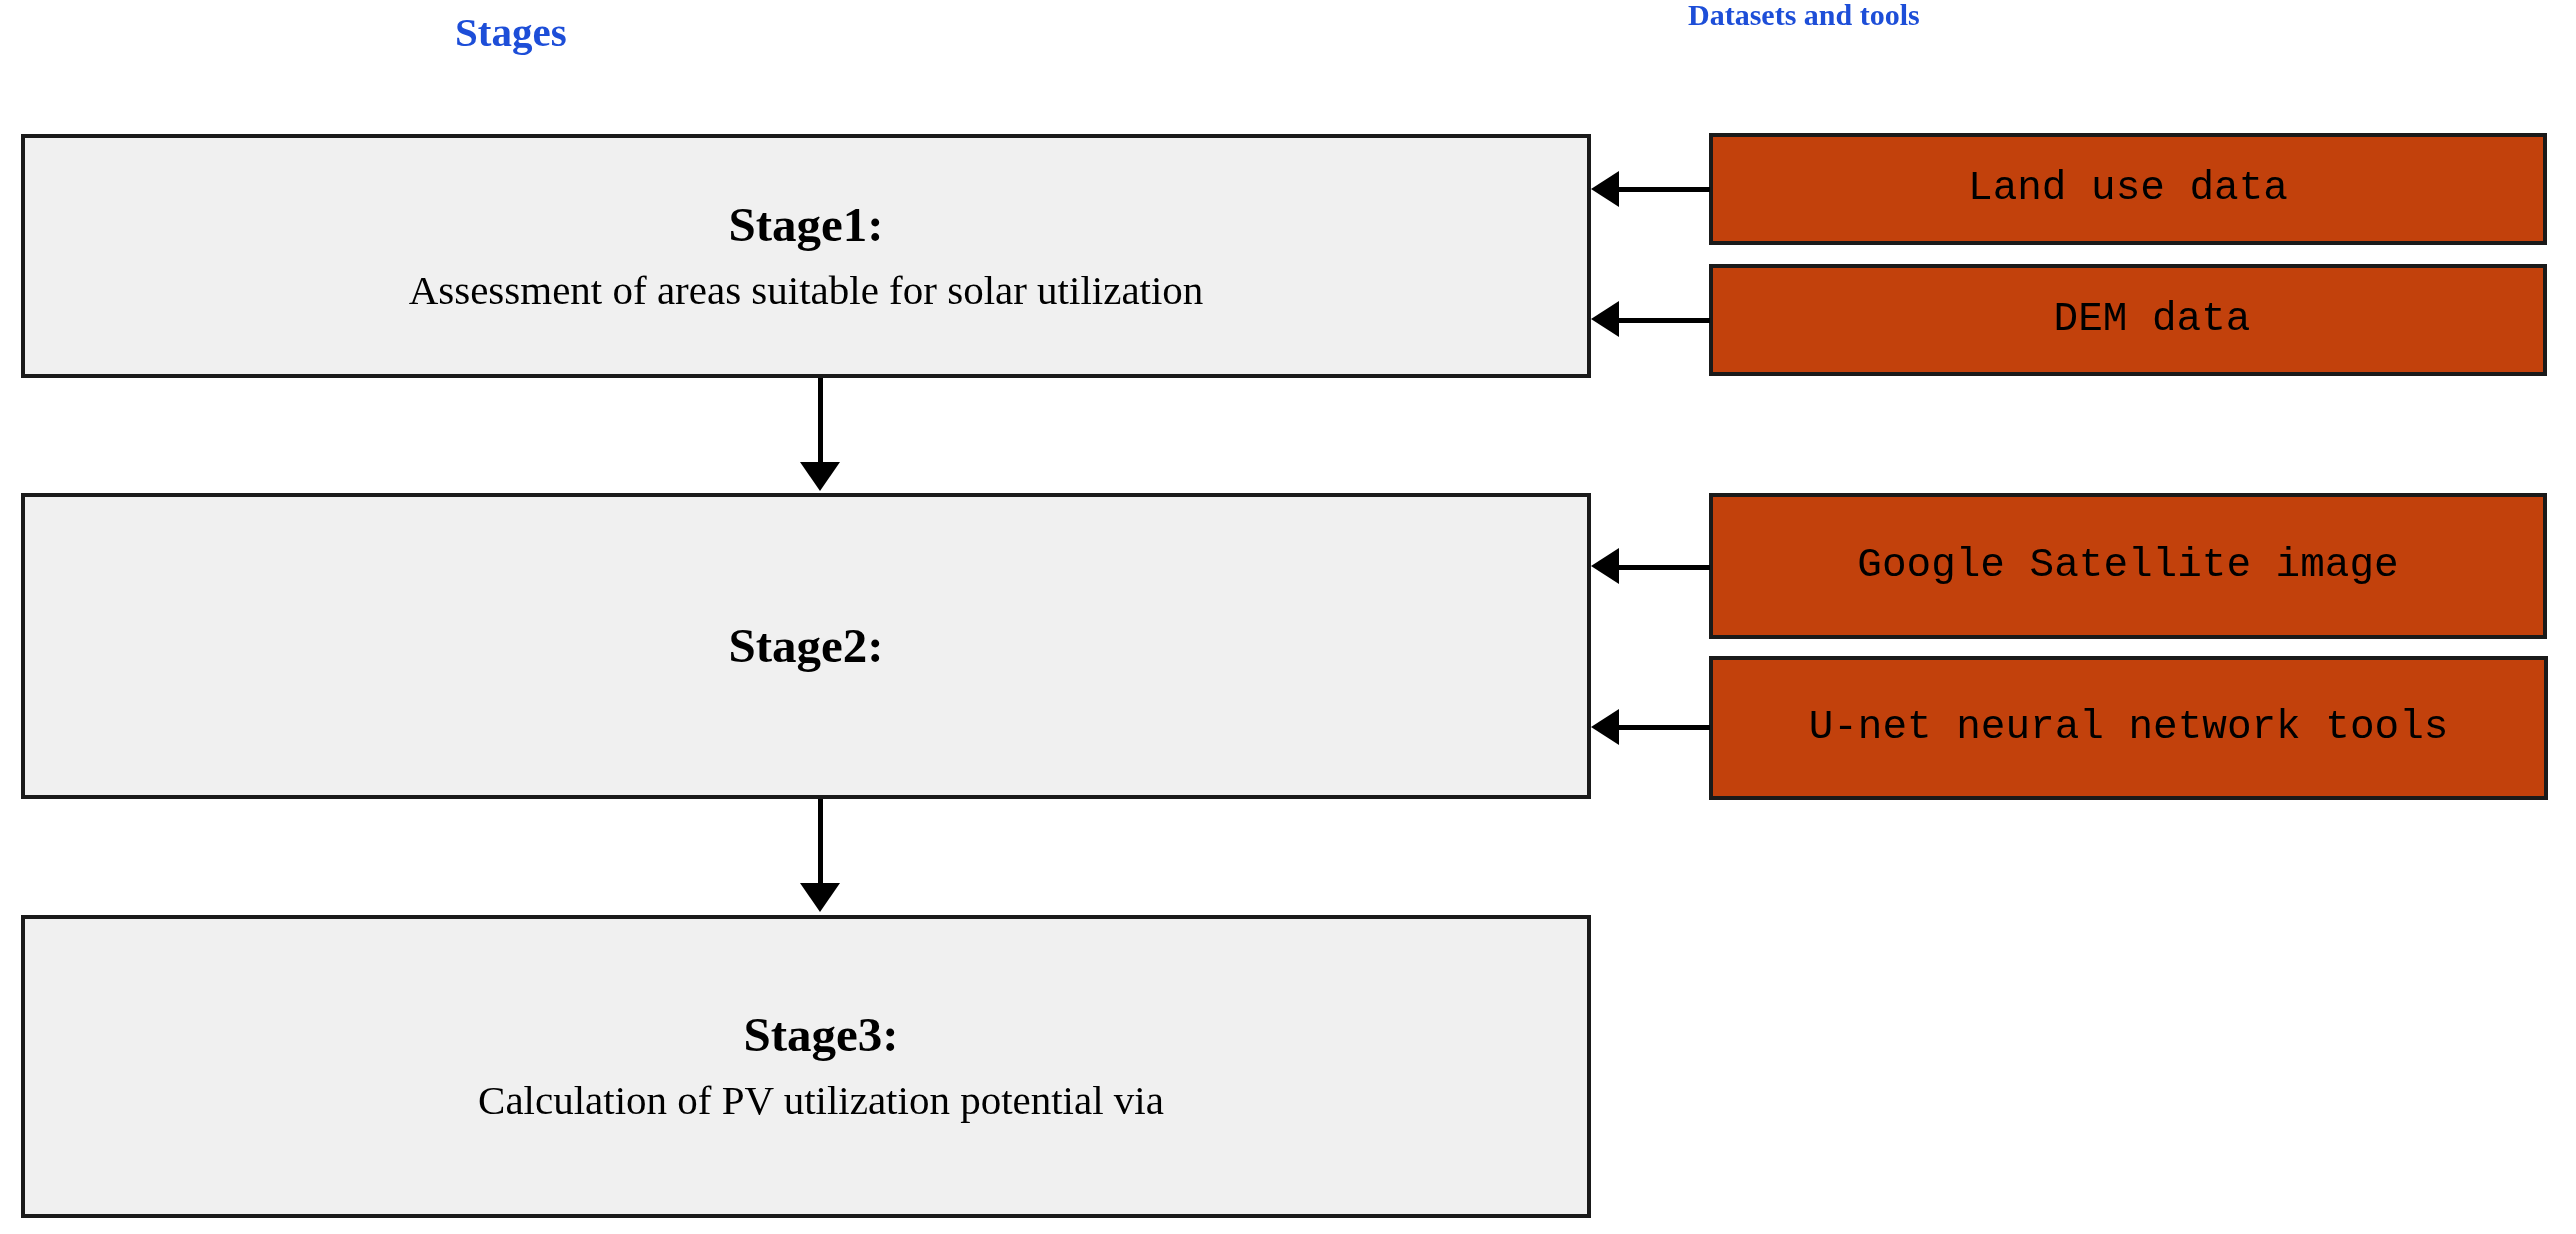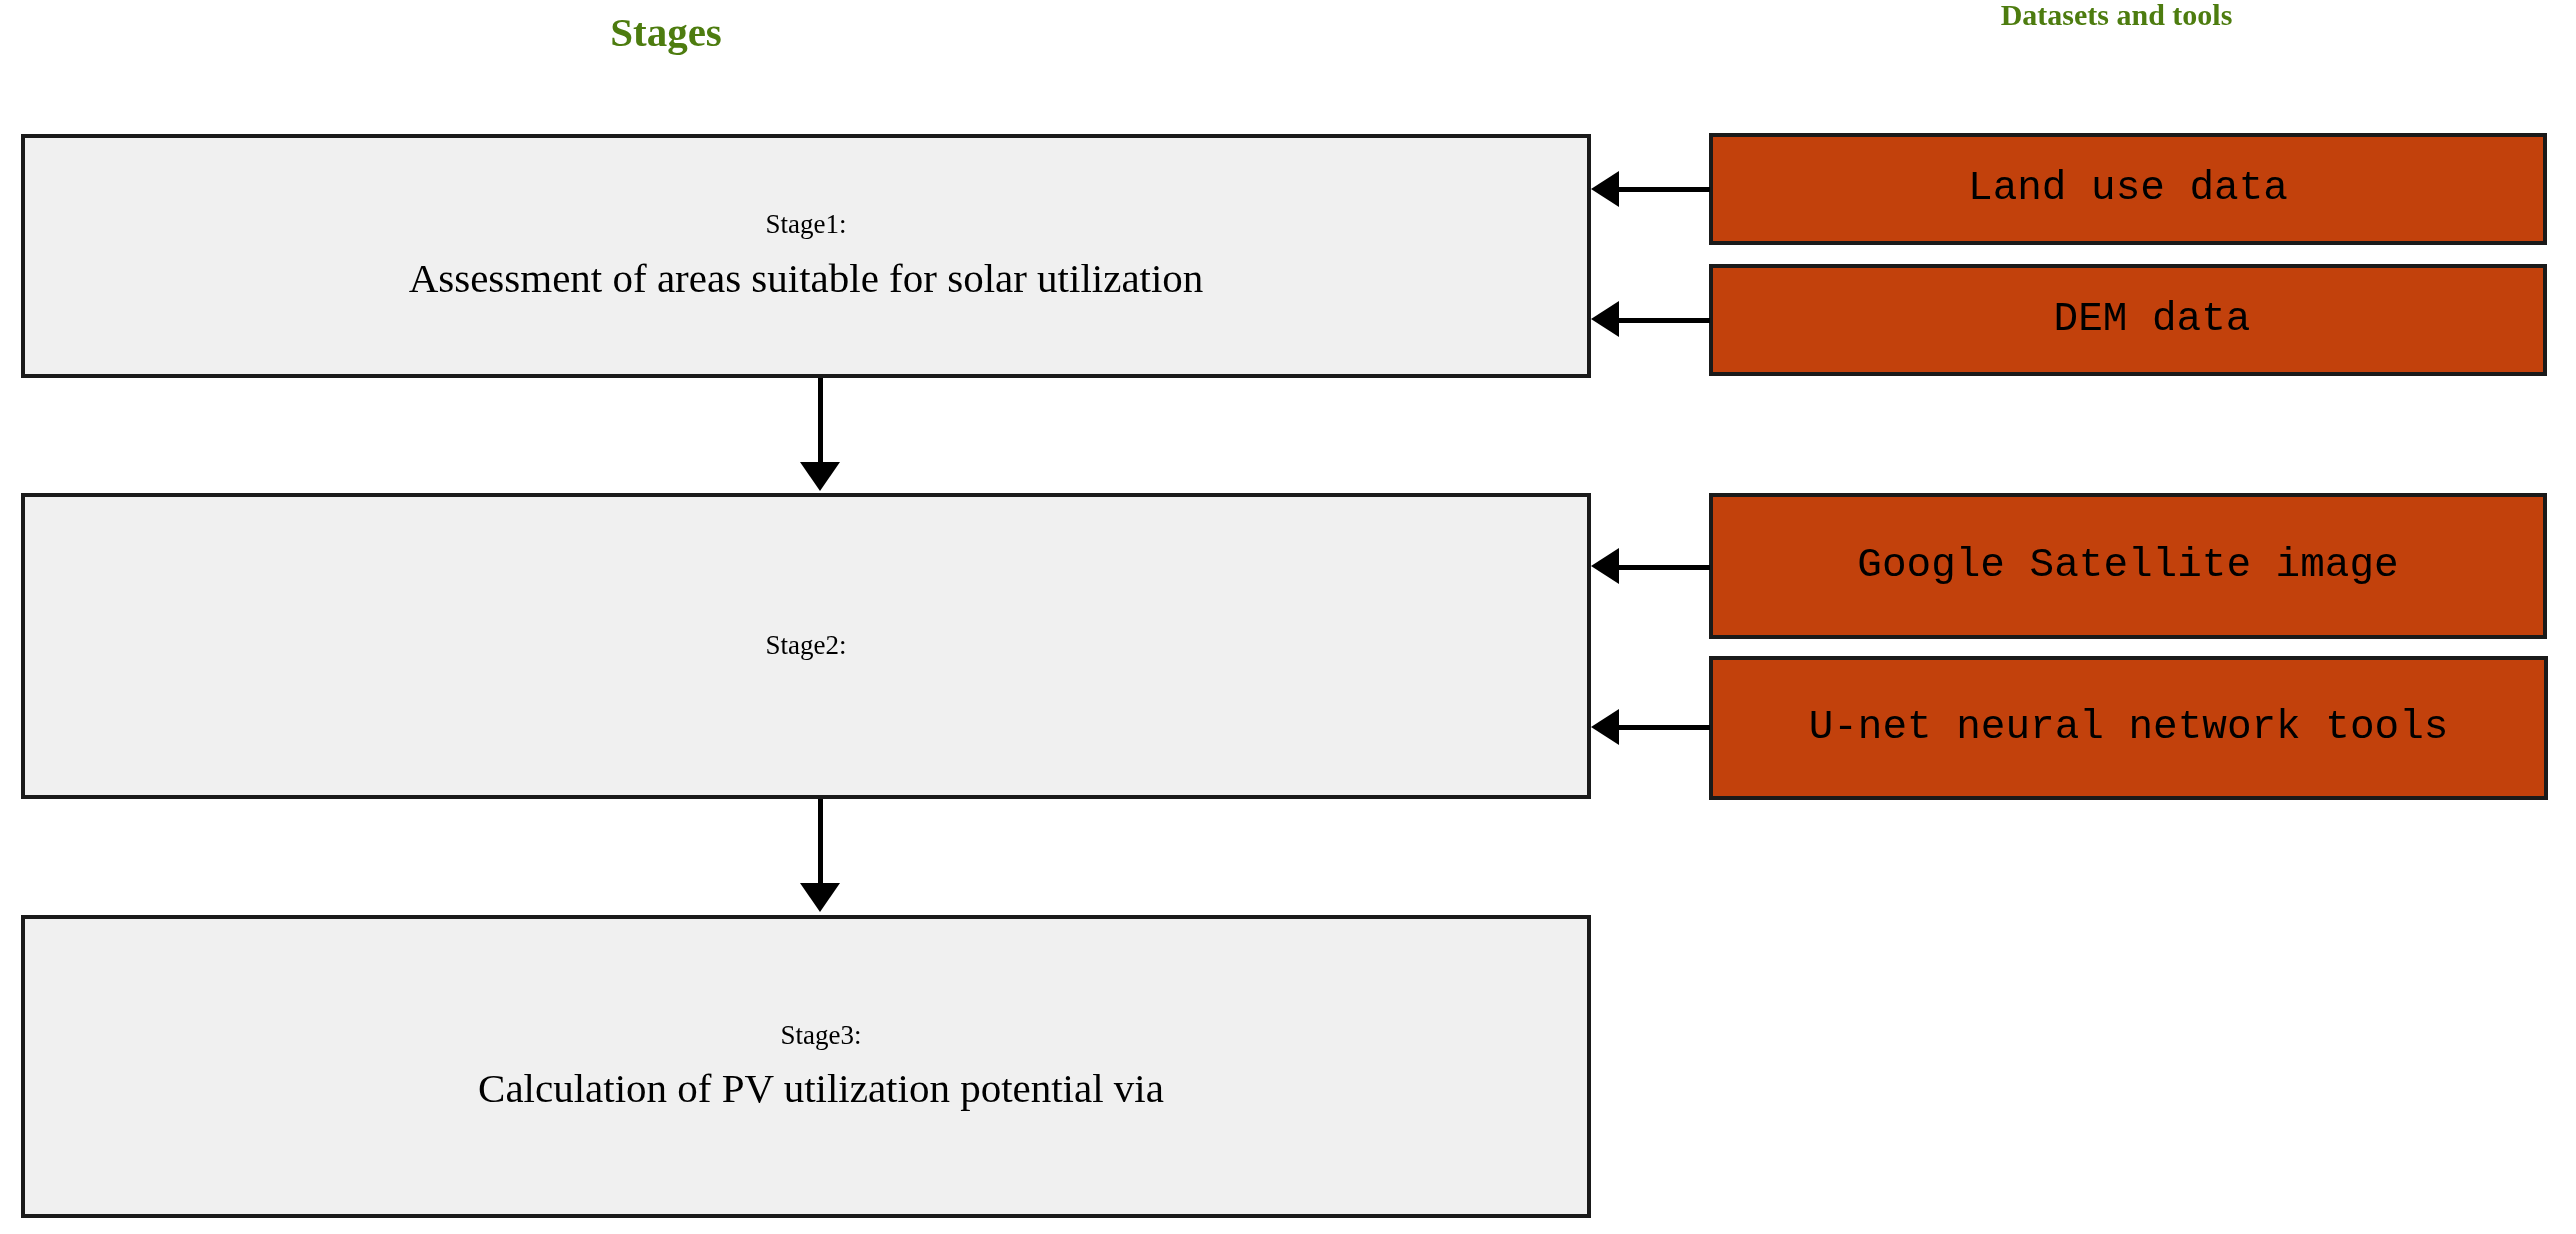--- a/index.html
+++ b/index.html
@@ -17,22 +17,22 @@
     width: 2576px;
     height: 1235px;
     background: #ffffff;
     overflow: hidden;
   }
 
   
   .col-header {
     position: absolute;
     font-weight: bold;
-    color: #4d7c0f;
-    text-align: center;
+    color: #1d4ed8;
+    text-align: left;
     white-space: nowrap;
     line-height: 1;
   }
   #header-stages {
     left: 455px;
     top: 12px;
     width: 422px;
     font-size: 41px;
   }
   #header-datasets {
@@ -48,22 +48,22 @@
     background: #f0f0f0;
     border: 4.6px solid #1a1a1a;
     box-sizing: border-box;
     display: flex;
     flex-direction: column;
     align-items: center;
     justify-content: center;
     color: #000000;
   }
   .stage-title {
-    font-weight: normal;
-    font-size: 27px;
+    font-weight: bold;
+    font-size: 49px;
     line-height: 1.08;
     text-align: center;
     white-space: nowrap;
   }
   .stage-desc {
     font-weight: normal;
     font-size: 41px;
     line-height: 1.12;
     text-align: center;
     white-space: nowrap;

